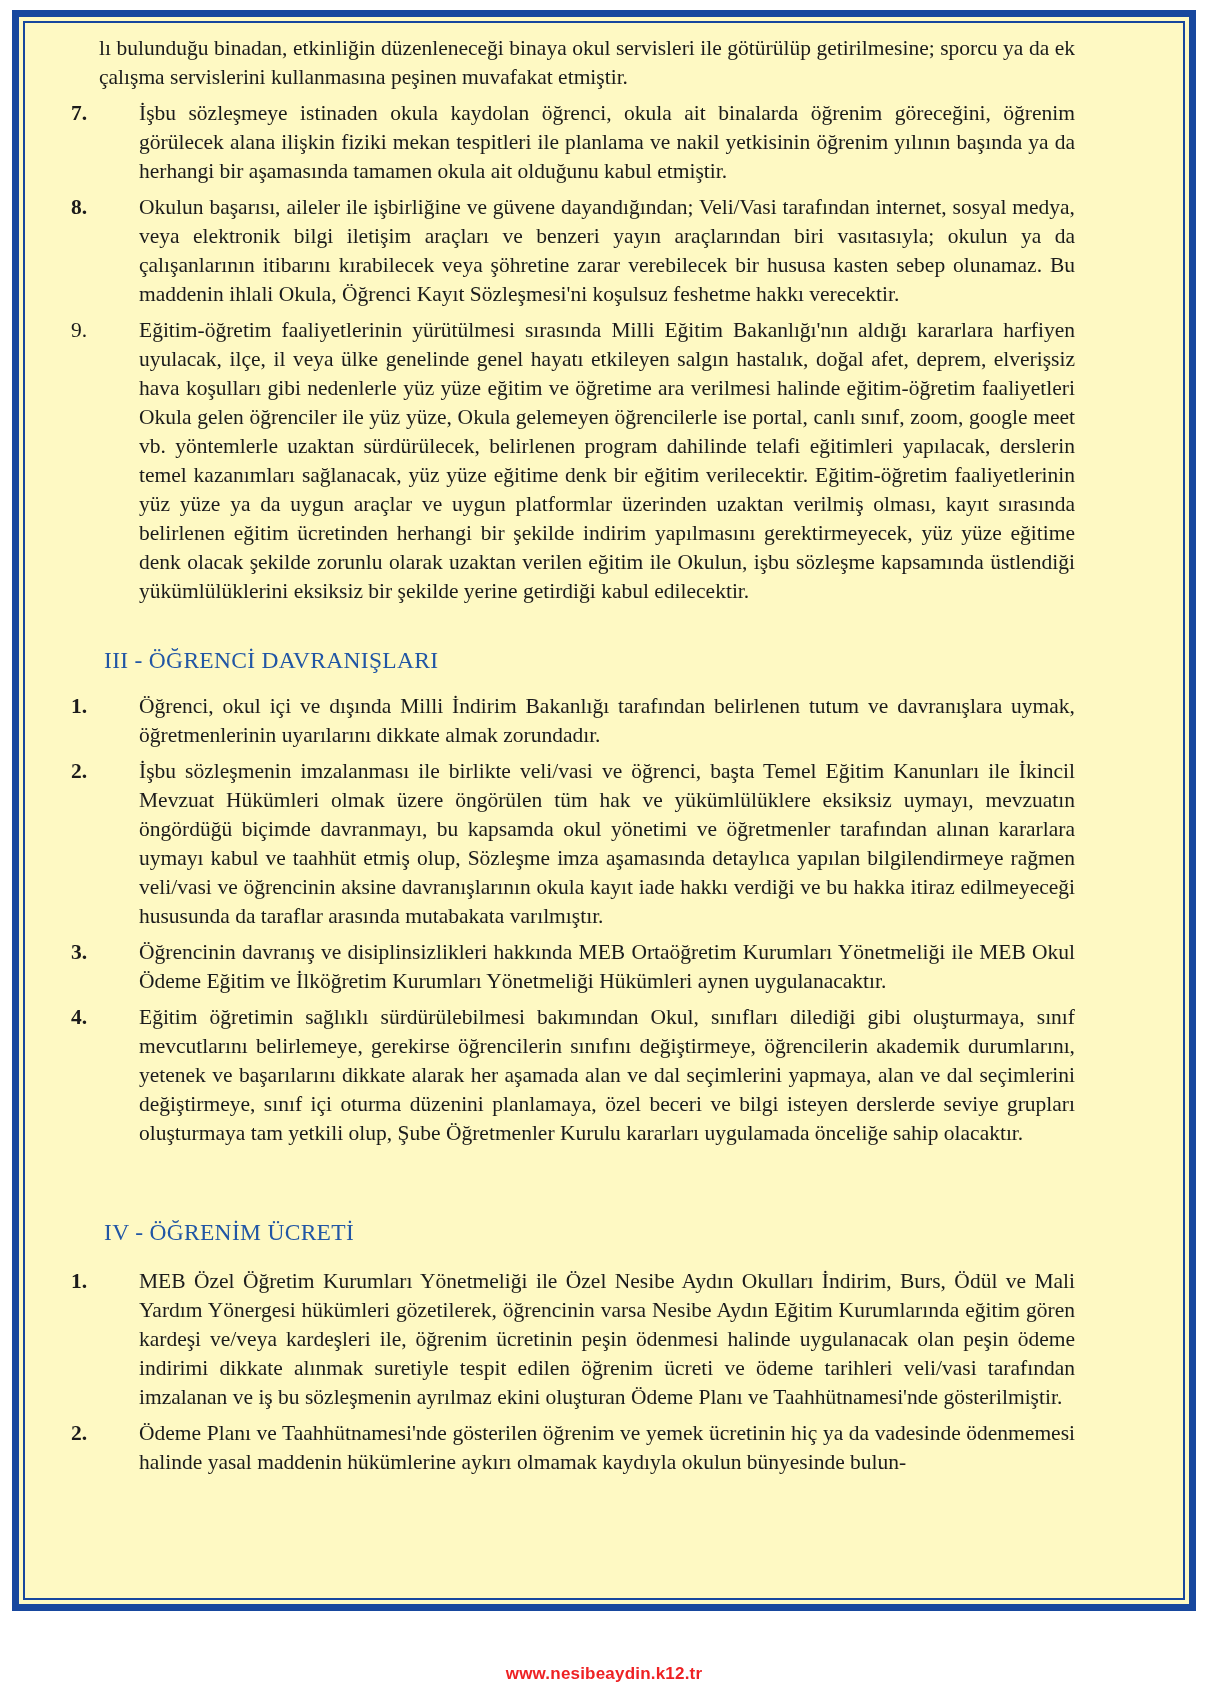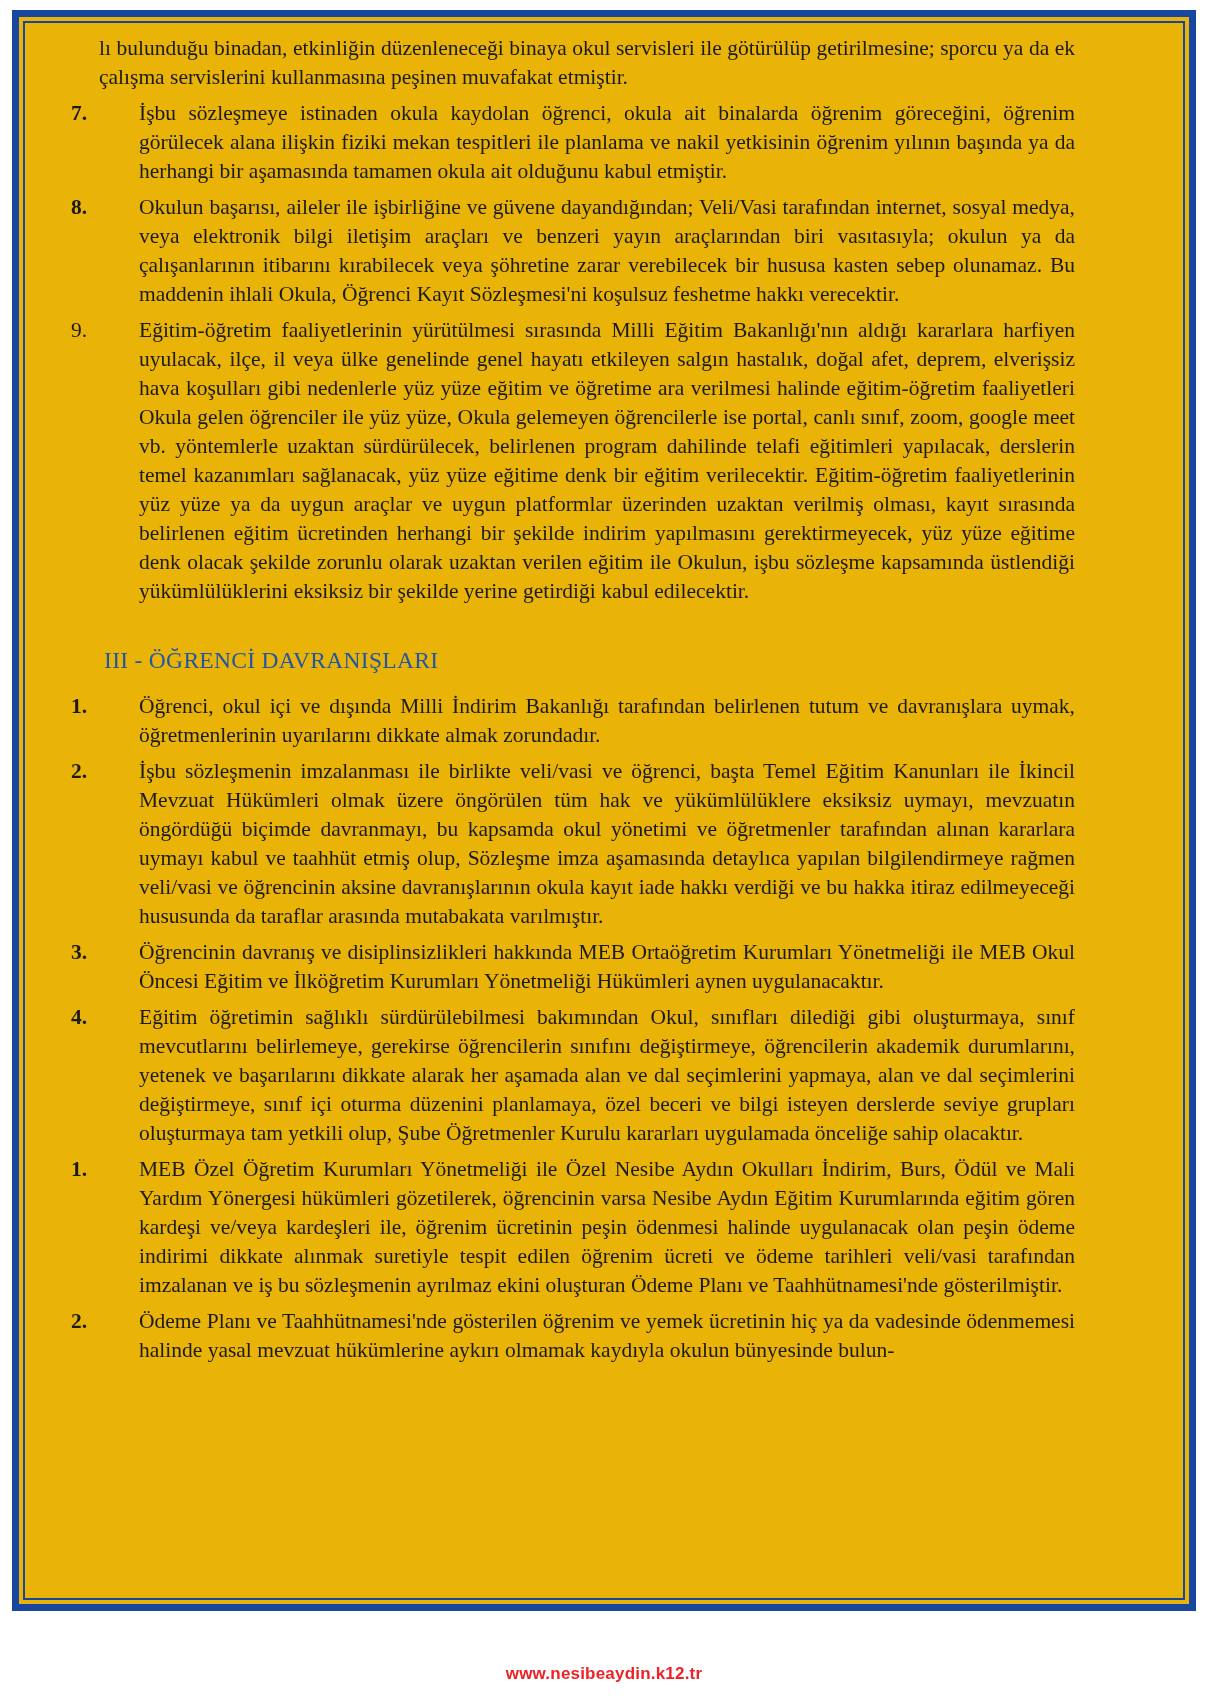--- a/index.html
+++ b/index.html
@@ -10,21 +10,21 @@
     font-family: "Liberation Serif", "DejaVu Serif", serif;
     color: #1b1b1b;
     overflow: hidden;
   }
   .frame-outer {
     position: absolute;
     left: 12px; top: 10px;
     width: 1184px; height: 1601px;
     border: 7px solid #17479E;
     padding: 4px;
-    background: #eab308;
+    background: #fef9c3;
   }
   .frame-inner {
     width: 100%; height: 100%;
     border: 2px solid #17479E;
     overflow: hidden;
   }
   .content {
     padding: 11px 108px 0 46px;
     font-size: 21.5px;
     line-height: 29px;
@@ -98,36 +98,37 @@
         <p>Öğrenci, okul içi ve dışında Milli İndirim Bakanlığı tarafından belirlenen tutum ve davranışlara uymak, öğretmenlerinin uyarılarını dikkate almak zorundadır.</p>
       </div>
 
       <div class="item">
         <span class="num">2.</span>
         <p>İşbu sözleşmenin imzalanması ile birlikte veli/vasi ve öğrenci, başta Temel Eğitim Kanunları ile İkincil Mevzuat Hükümleri olmak üzere öngörülen tüm hak ve yükümlülüklere eksiksiz uymayı, mevzuatın öngördüğü biçimde davranmayı, bu kapsamda okul yönetimi ve öğretmenler tarafından alınan kararlara uymayı kabul ve taahhüt etmiş olup, Sözleşme imza aşamasında detaylıca yapılan bilgilendirmeye rağmen veli/vasi ve öğrencinin aksine davranışlarının okula kayıt iade hakkı verdiği ve bu hakka itiraz edilmeyeceği hususunda da taraflar arasında mutabakata varılmıştır.</p>
       </div>
 
       <div class="item">
         <span class="num">3.</span>
-        <p>Öğrencinin davranış ve disiplinsizlikleri hakkında MEB Ortaöğretim Kurumları Yönetmeliği ile MEB Okul Öncesi Eğitim ve İlköğretim Kurumları Yönetmeliği Hükümleri aynen uygulanacaktır.</p>
+        <p>Öğrencinin davranış ve disiplinsizlikleri hakkında MEB Ortaöğretim Kurumları Yönetmeliği ile MEB Okul Ödeme Eğitim ve İlköğretim Kurumları Yönetmeliği Hükümleri aynen uygulanacaktır.</p>
       </div>
 
       <div class="item">
         <span class="num">4.</span>
         <p>Eğitim öğretimin sağlıklı sürdürülebilmesi bakımından Okul, sınıfları dilediği gibi oluşturmaya, sınıf mevcutlarını belirlemeye, gerekirse öğrencilerin sınıfını değiştirmeye, öğrencilerin akademik durumlarını, yetenek ve başarılarını dikkate alarak her aşamada alan ve dal seçimlerini yapmaya, alan ve dal seçimlerini değiştirmeye, sınıf içi oturma düzenini planlamaya, özel beceri ve bilgi isteyen derslerde seviye grupları oluşturmaya tam yetkili olup, Şube Öğretmenler Kurulu kararları uygulamada önceliğe sahip olacaktır.</p>
       </div>
 
+      <h2 class="sec second">IV - ÖĞRENİM ÜCRETİ</h2>
 
       <div class="item">
         <span class="num">1.</span>
         <p>MEB Özel Öğretim Kurumları Yönetmeliği ile Özel Nesibe Aydın Okulları İndirim, Burs, Ödül ve Mali Yardım Yönergesi hükümleri gözetilerek, öğrencinin varsa Nesibe Aydın Eğitim Kurumlarında eğitim gören kardeşi ve/veya kardeşleri ile, öğrenim ücretinin peşin ödenmesi halinde uygulanacak olan peşin ödeme indirimi dikkate alınmak suretiyle tespit edilen öğrenim ücreti ve ödeme tarihleri veli/vasi tarafından imzalanan ve iş bu sözleşmenin ayrılmaz ekini oluşturan Ödeme Planı ve Taahhütnamesi'nde gösterilmiştir.</p>
       </div>
 
       <div class="item">
         <span class="num">2.</span>
-        <p>Ödeme Planı ve Taahhütnamesi'nde gösterilen öğrenim ve yemek ücretinin hiç ya da vadesinde ödenmemesi halinde yasal mevzuat hükümlerine aykırı olmamak kaydıyla okulun bünyesinde bulun-</p>
+        <p>Ödeme Planı ve Taahhütnamesi'nde gösterilen öğrenim ve yemek ücretinin hiç ya da vadesinde ödenmemesi halinde yasal maddenin hükümlerine aykırı olmamak kaydıyla okulun bünyesinde bulun-</p>
       </div>
 
     </div>
   </div>
 </div>
 
 <div class="footer-url">www.nesibeaydin.k12.tr</div>
 
 </body></html>

